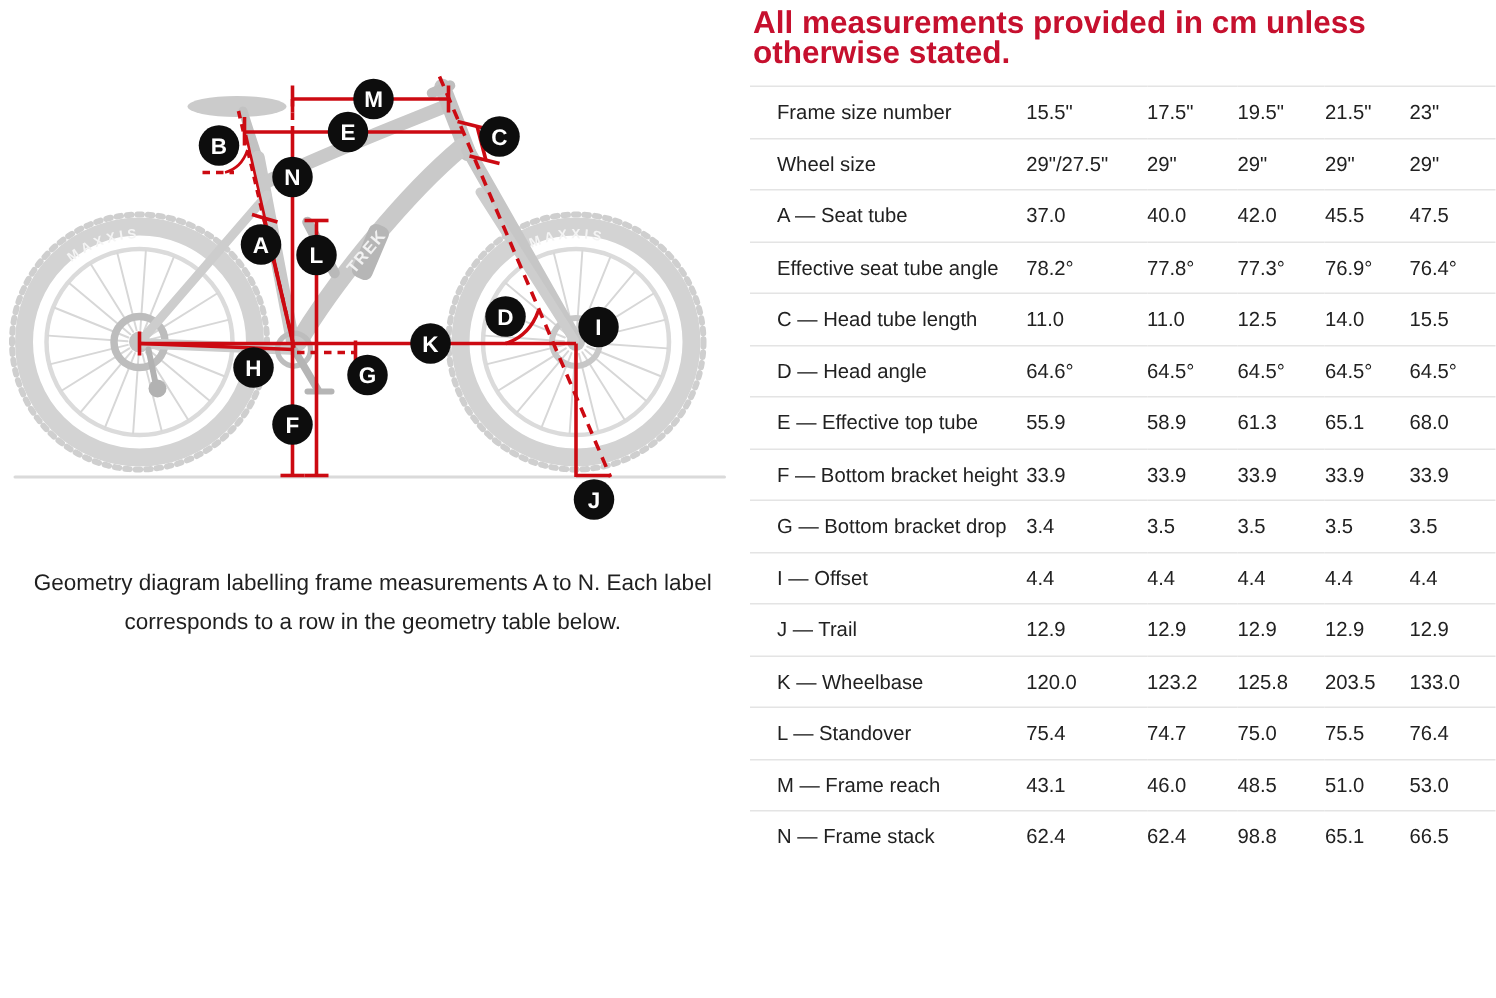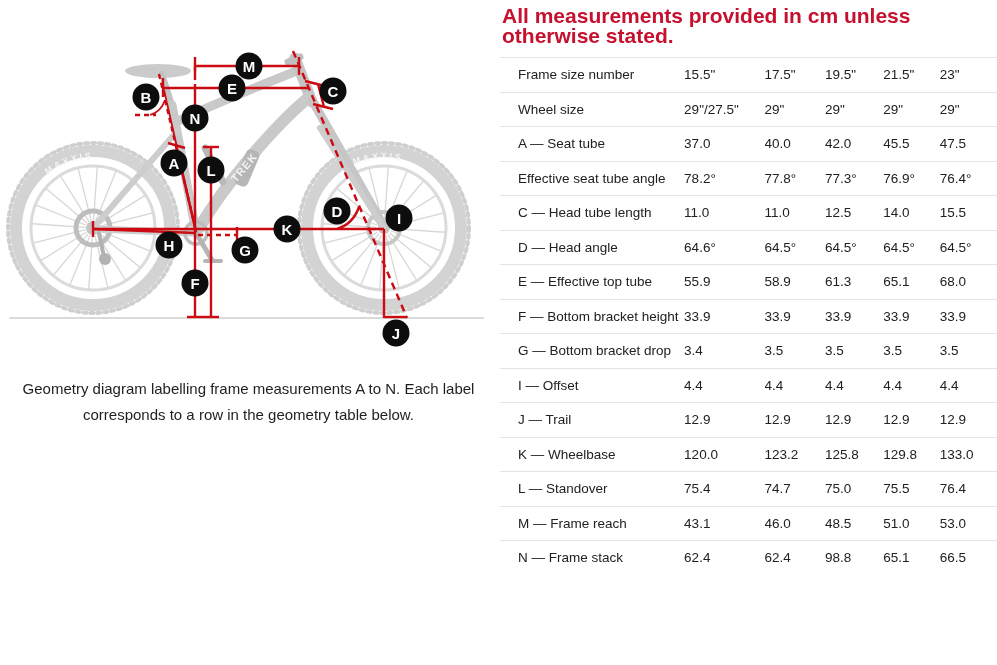--- a/index.html
+++ b/index.html
@@ -328,21 +328,21 @@
             <td>12.9</td>
             <td>12.9</td>
             <td>12.9</td>
             <td>12.9</td>
           </tr>
           <tr>
             <td class="rowlabel">K — Wheelbase</td>
             <td>120.0</td>
             <td>123.2</td>
             <td>125.8</td>
-            <td>129.8</td>
+            <td>203.5</td>
             <td>133.0</td>
           </tr>
           <tr>
             <td class="rowlabel">L — Standover</td>
             <td>75.4</td>
             <td>74.7</td>
             <td>75.0</td>
             <td>75.5</td>
             <td>76.4</td>
           </tr>

